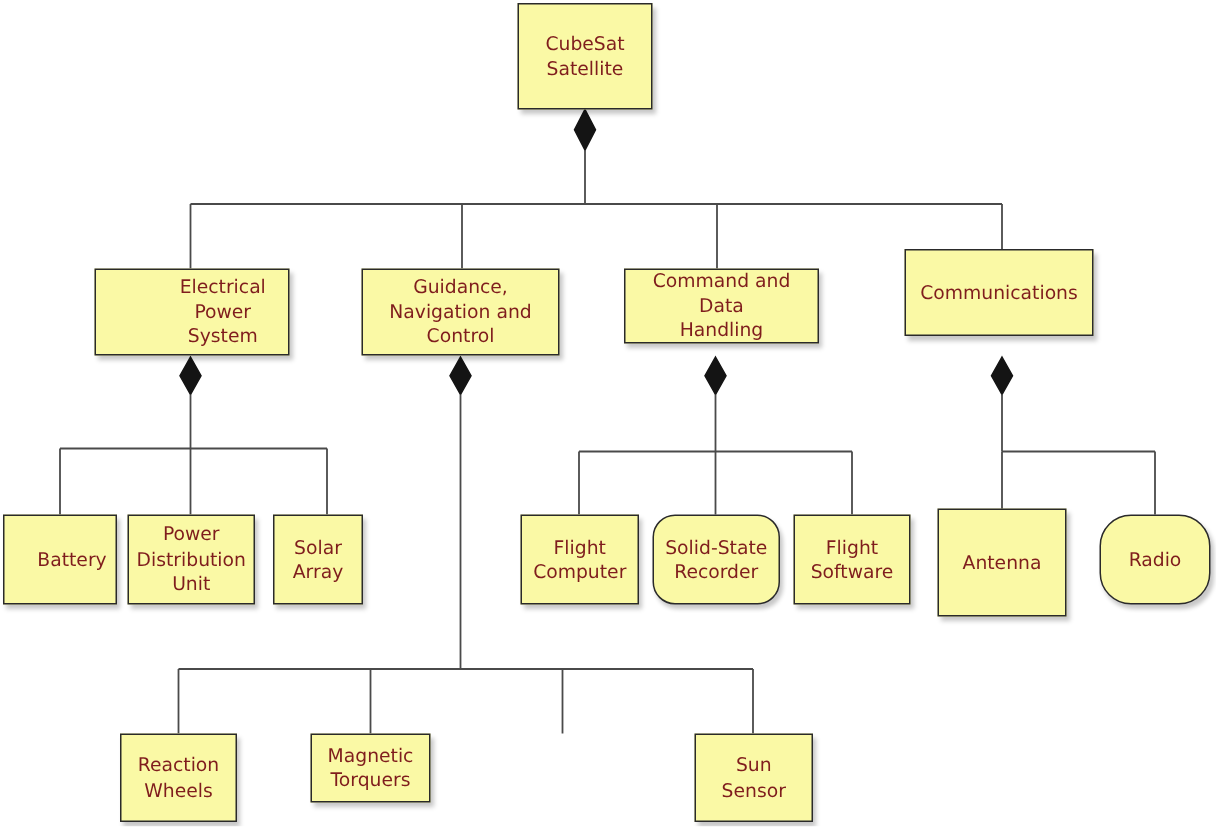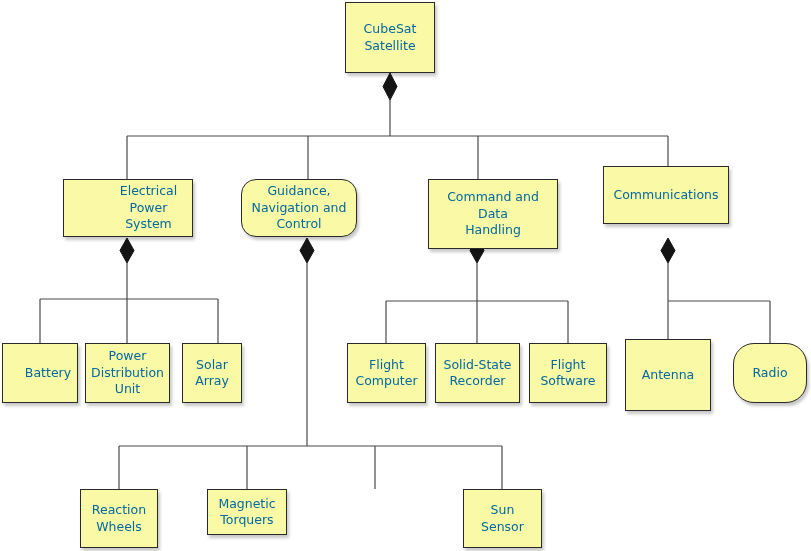--- a/index.html
+++ b/index.html
@@ -16,21 +16,21 @@
   .node{
     position:absolute;
     box-sizing:border-box;
     background:var(--node-fill,#faf9a5);
     border:1.5px solid var(--node-border,#2a2a2a);
     box-shadow:2px 3px 3px rgba(0,0,0,0.22);
     display:flex;align-items:center;justify-content:center;
     text-align:center;
     white-space:pre-line;
     font-size:12.5px;line-height:1.32;
-    color:#0369a1;
+    color:#7f1d1d;
     cursor:default;
   }
 </style>
 </head>
 <body>
 
 <div id="canvas">
 
   <svg id="wires" viewBox="0 0 811 551" xmlns="http://www.w3.org/2000/svg">
 
@@ -81,43 +81,43 @@
     </g>
   </svg>
 
   <div class="node" style="left:345px;top:2px;width:90px;height:71px;">CubeSat
 Satellite</div>
 
   <div class="node" style="left:63px;top:179px;width:130px;height:58px;padding-left:41px;">Electrical
 Power
 System</div>
 
-  <div class="node" style="left:241px;top:179px;width:116px;height:58px;border-radius:15px;">Guidance,
+  <div class="node" style="left:241px;top:179px;width:132px;height:58px;">Guidance,
 Navigation and
 Control</div>
 
-  <div class="node" style="left:428px;top:179px;width:130px;height:70px;">Command and
+  <div class="node" style="left:416px;top:179px;width:130px;height:50px;">Command and
 Data
 Handling</div>
 
   <div class="node" style="left:603px;top:166px;width:126px;height:58px;">Communications</div>
 
   <div class="node" style="left:2px;top:343px;width:76px;height:60px;padding-left:16px;">Battery</div>
 
   <div class="node" style="left:85px;top:343px;width:85px;height:60px;">Power
 Distribution
 Unit</div>
 
   <div class="node" style="left:182px;top:343px;width:60px;height:60px;">Solar
 Array</div>
 
   <div class="node" style="left:347px;top:343px;width:79px;height:60px;">Flight
 Computer</div>
 
-  <div class="node" style="left:435px;top:343px;width:85px;height:60px;">Solid-State
+  <div class="node" style="left:435px;top:343px;width:85px;height:60px;border-radius:15px;">Solid-State
 Recorder</div>
 
   <div class="node" style="left:529px;top:343px;width:78px;height:60px;">Flight
 Software</div>
 
   <div class="node" style="left:625px;top:339px;width:86px;height:72px;">Antenna</div>
 
   <div class="node" style="left:733px;top:343px;width:74px;height:60px;border-radius:21px;">Radio</div>
 
   <div class="node" style="left:80px;top:489px;width:78px;height:59px;">Reaction

